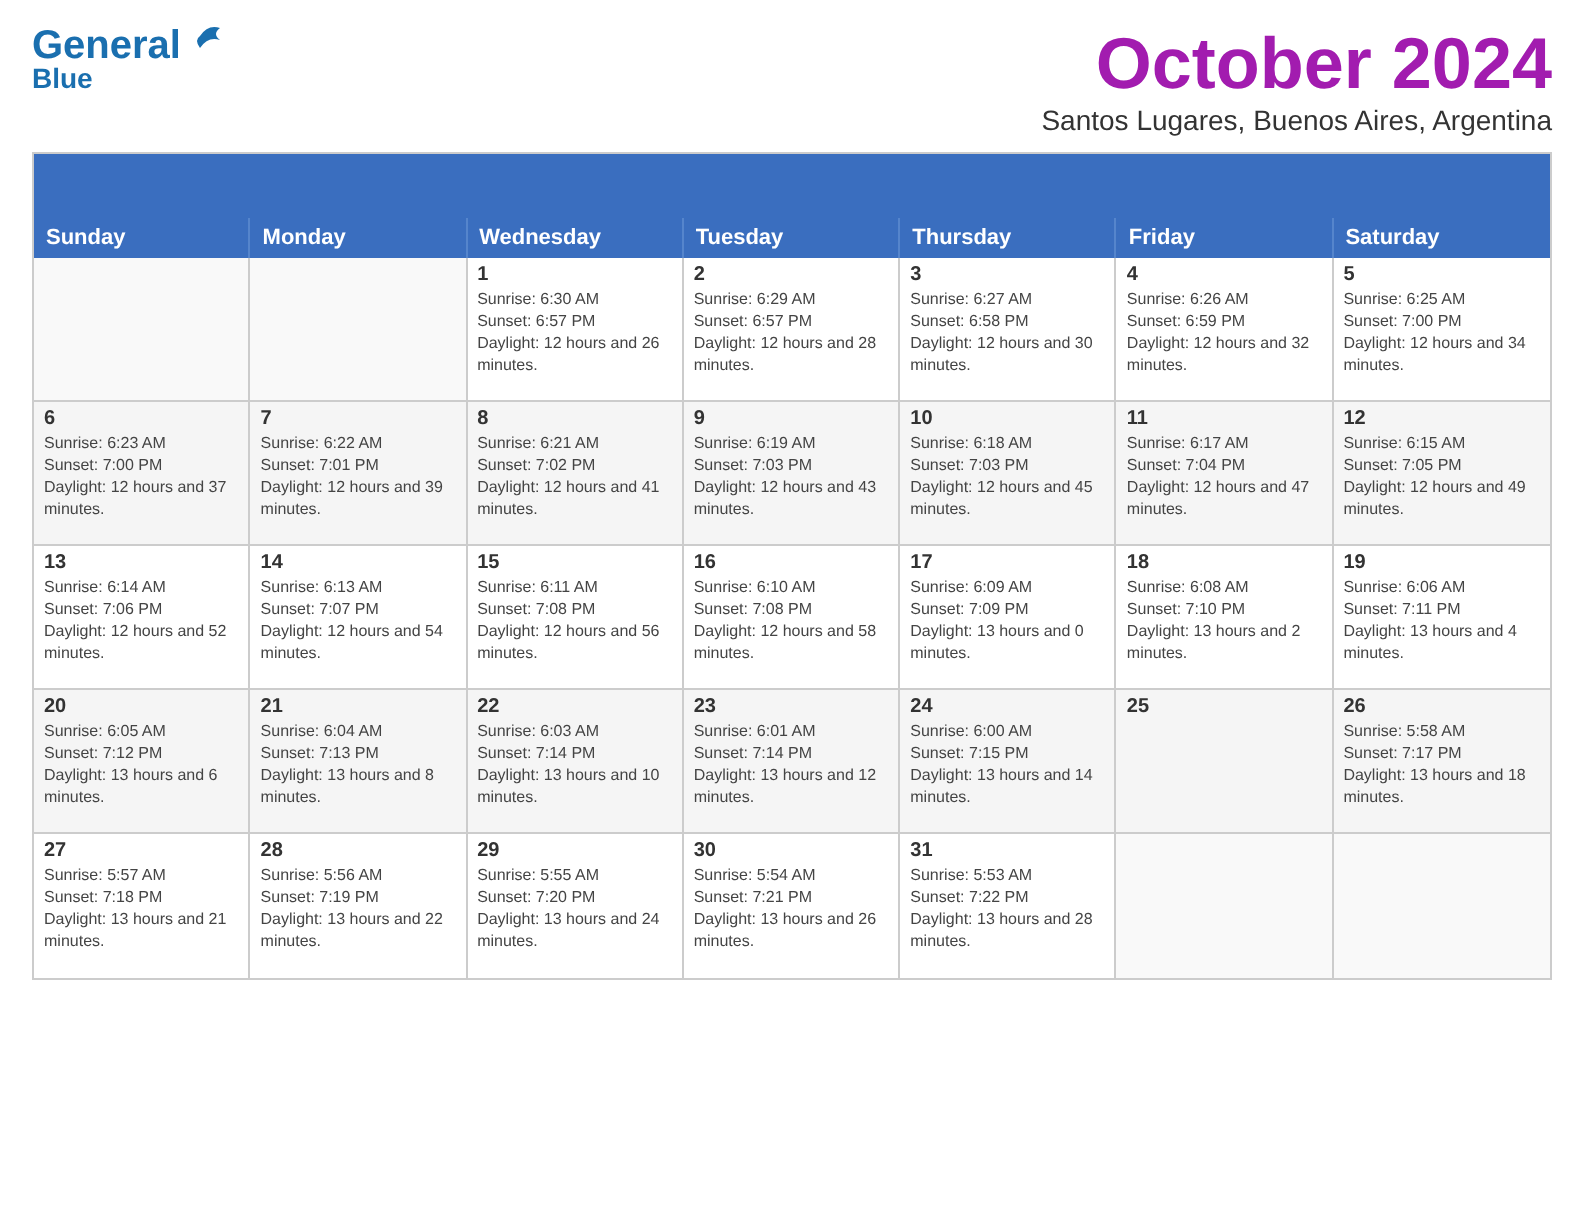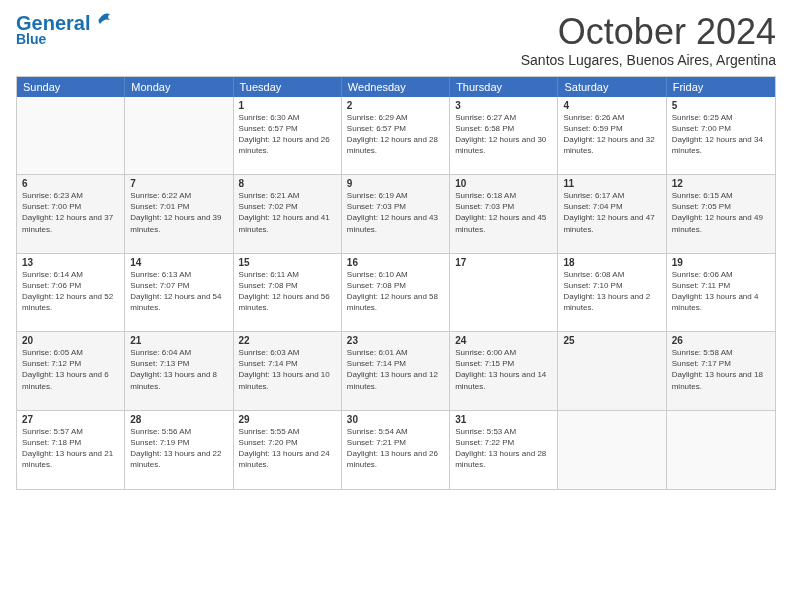--- a/index.html
+++ b/index.html
@@ -26,22 +26,22 @@
     .logo {
       display: flex;
       flex-direction: column;
       align-items: flex-start;
     }
     .title-section {
       text-align: right;
     }
     .month-title {
       font-size: 36px;
-      font-weight: normal;
-      color: #404040;
+      font-weight: bold;
+      color: #a21caf;
       line-height: 1.1;
     }
     .location-title {
       font-size: 14px;
       color: #333;
       font-weight: normal;
     }
     .calendar {
       flex: 1;
       display: flex;
@@ -49,23 +49,24 @@
       border: 1px solid #ccc;
     }
     .cal-header {
       display: grid;
       grid-template-columns: repeat(7, 1fr);
       background: #3a6ebf;
     }
     .cal-header-cell {
       color: #fff;
       font-size: 11px;
-      font-weight: normal;
+      font-weight: bold;
       padding: 4px 6px;
       border-right: 1px solid #5585cc;
+      margin-top: 32px;
     }
     .cal-header-cell:last-child { border-right: none; }
     .cal-body {
       display: grid;
       grid-template-rows: repeat(5, 1fr);
       flex: 1;
     }
     .cal-row {
       display: grid;
       grid-template-columns: repeat(7, 1fr);
@@ -121,25 +122,25 @@
       <div class="month-title">October 2024</div>
       <div class="location-title">Santos Lugares, Buenos Aires, Argentina</div>
     </div>
   </div>
 
   <div class="calendar">
     <div class="cal-header">
 
     <div class="cal-header-cell">Sunday</div>
         <div class="cal-header-cell">Monday</div>
+        <div class="cal-header-cell">Wednesday</div>
         <div class="cal-header-cell">Tuesday</div>
-        <div class="cal-header-cell">Wednesday</div>
         <div class="cal-header-cell">Thursday</div>
+        <div class="cal-header-cell">Friday</div>
         <div class="cal-header-cell">Saturday</div>
-        <div class="cal-header-cell">Friday</div>
       </div>
     <div class="cal-body">
 
     <div class="cal-row">
           <div class="cal-cell empty"></div>
           <div class="cal-cell empty"></div>
           <div class="cal-cell">
             <span class="day-num">1</span>
             <div class="day-info">Sunrise: 6:30 AM<br>Sunset: 6:57 PM<br>Daylight: 12 hours and 26 minutes.</div>
           </div>
@@ -202,20 +203,21 @@
           <div class="cal-cell">
             <span class="day-num">15</span>
             <div class="day-info">Sunrise: 6:11 AM<br>Sunset: 7:08 PM<br>Daylight: 12 hours and 56 minutes.</div>
           </div>
           <div class="cal-cell">
             <span class="day-num">16</span>
             <div class="day-info">Sunrise: 6:10 AM<br>Sunset: 7:08 PM<br>Daylight: 12 hours and 58 minutes.</div>
           </div>
           <div class="cal-cell">
             <span class="day-num">17</span>
+            <div class="day-info">Sunrise: 6:09 AM<br>Sunset: 7:09 PM<br>Daylight: 13 hours and 0 minutes.</div>
           </div>
           <div class="cal-cell">
             <span class="day-num">18</span>
             <div class="day-info">Sunrise: 6:08 AM<br>Sunset: 7:10 PM<br>Daylight: 13 hours and 2 minutes.</div>
           </div>
           <div class="cal-cell">
             <span class="day-num">19</span>
             <div class="day-info">Sunrise: 6:06 AM<br>Sunset: 7:11 PM<br>Daylight: 13 hours and 4 minutes.</div>
           </div>
         </div>

